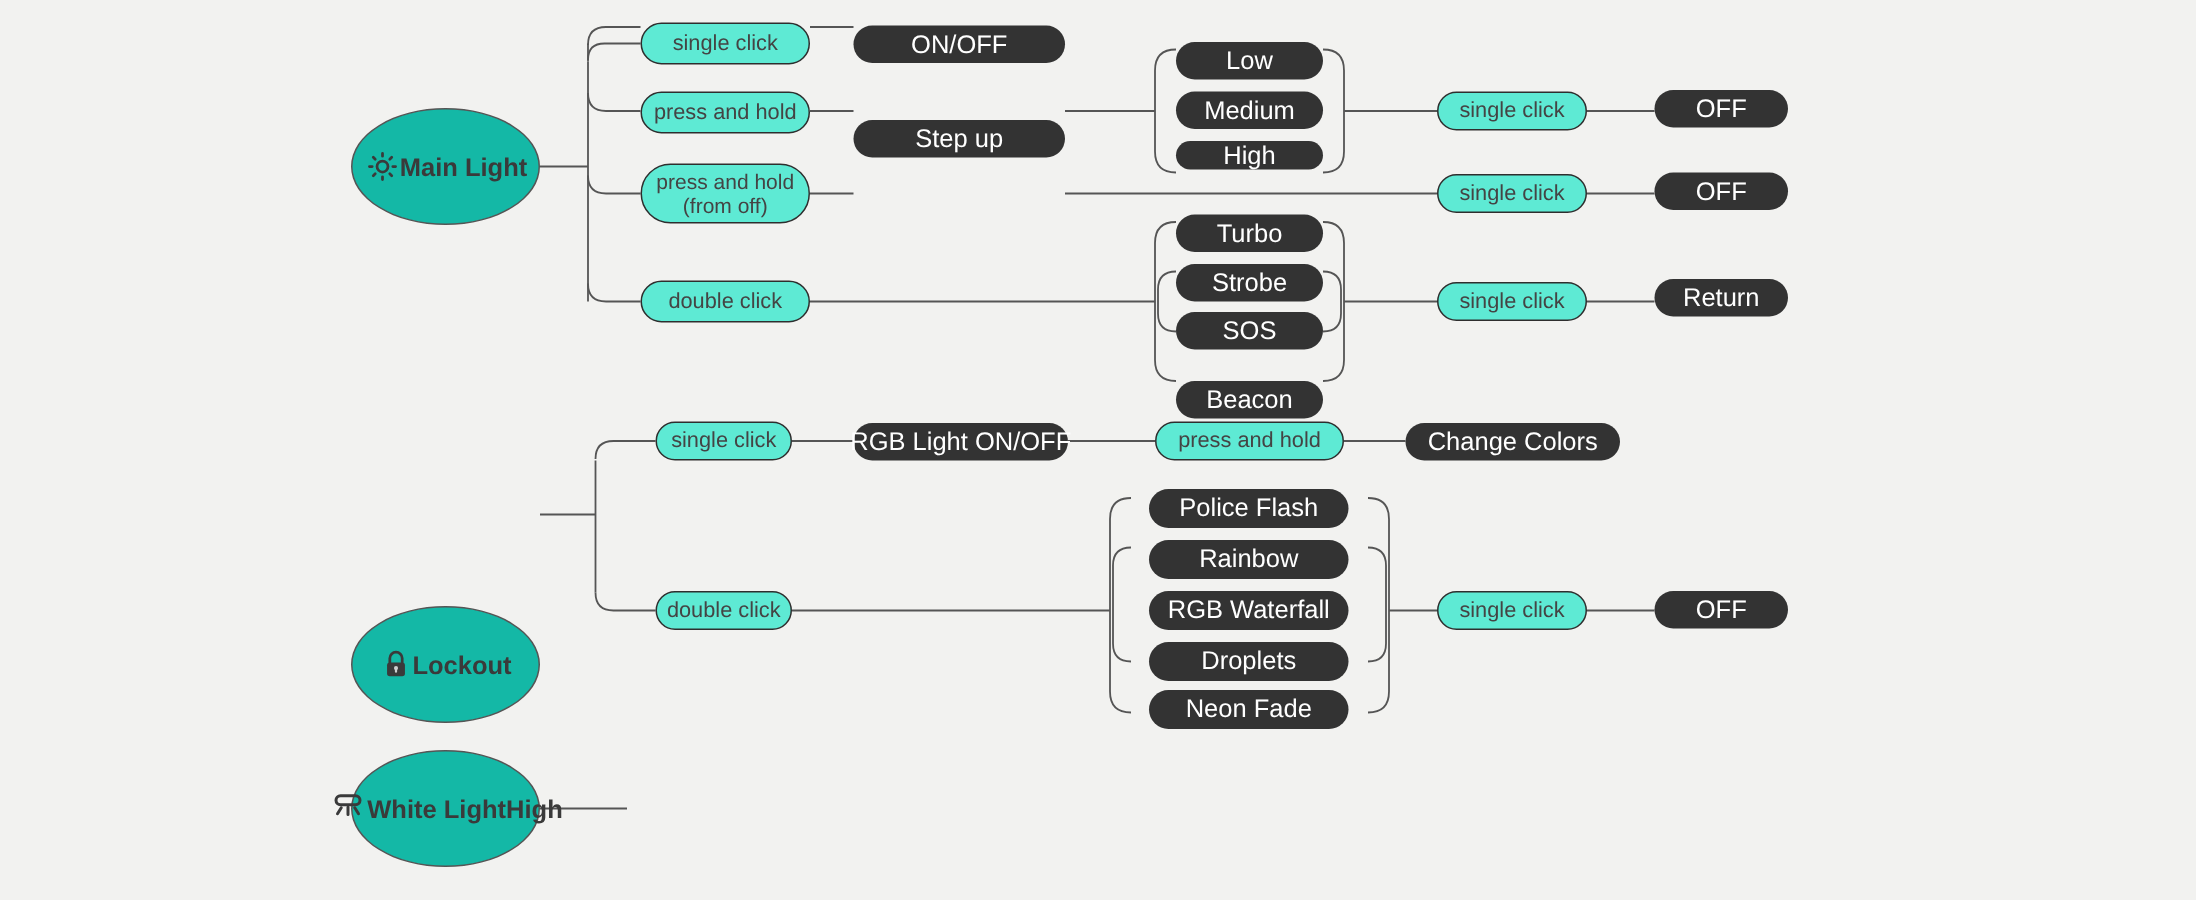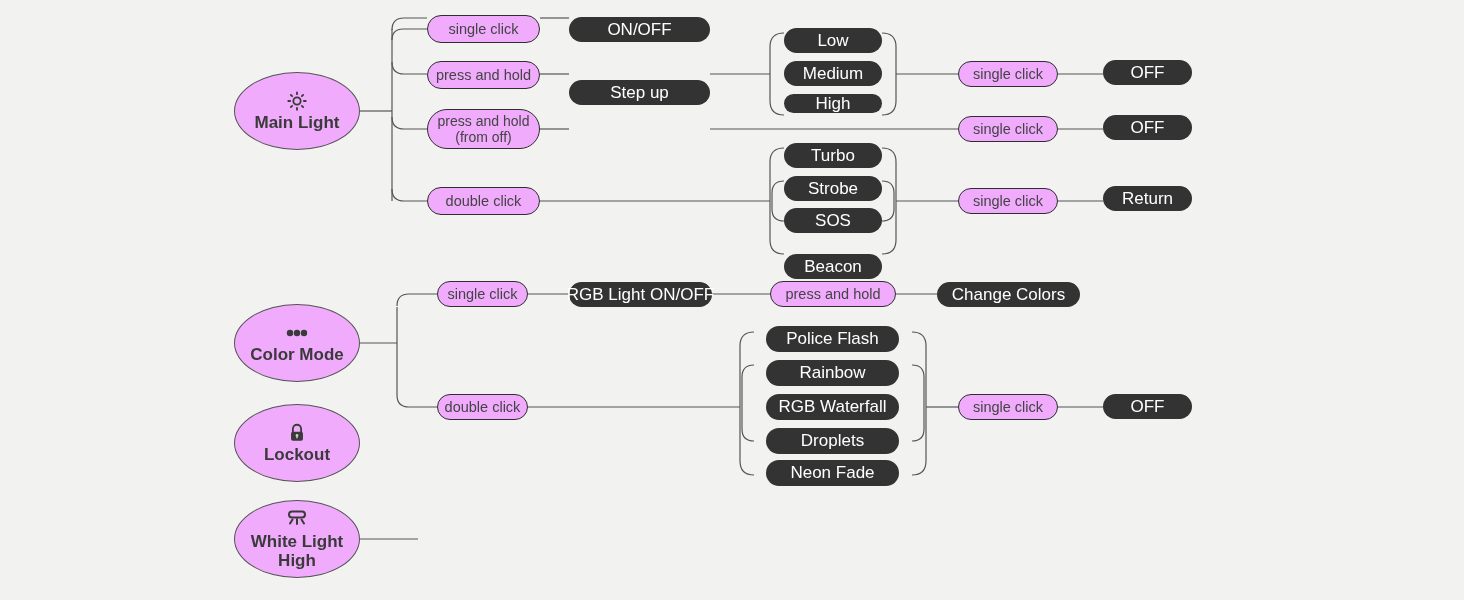--- a/index.html
+++ b/index.html
@@ -31,23 +31,23 @@
     box-sizing: border-box;
     display: flex;
     align-items: center;
     justify-content: center;
     text-align: center;
     white-space: nowrap;
   }
   
   .ellipse {
     border-radius: 50%;
-    background: #f0abfc;
+    background: #14b8a6;
     border: 1.3px solid #555555;
-    flex-direction: column;
+    flex-direction: row;
     color: #3a3a3a;
     font-weight: bold;
     font-size: 17px;
     line-height: 19px;
     z-index: 3;
   }
   .ellipse .ico {
     display: block;
     height: 22px;
     margin-bottom: 1px;
@@ -61,21 +61,21 @@
   
   .pill-dark {
     background: #333333;
     color: #ffffff;
     border-radius: 999px;
     font-size: 17px;
     z-index: 3;
   }
   
   .pill-light {
-    background: #f0abfc;
+    background: #5eead4;
     color: #444444;
     border: 1.2px solid #2e2e2e;
     border-radius: 999px;
     font-size: 14.5px;
     line-height: 16px;
     z-index: 3;
   }
   .pill-light.two-line {
     flex-direction: column;
     font-size: 14px;
@@ -159,30 +159,20 @@
   <div class="node ellipse" style="left:234px; top:72px; width:126px; height:78px;">
     <span class="ico">
       <svg width="24" height="22" viewBox="0 0 24 24" fill="none" stroke="#3a3a3a" stroke-width="2" stroke-linecap="round">
         <circle cx="12" cy="12" r="4"></circle>
         <path d="M12 2.5v2M12 19.5v2M2.5 12h2M19.5 12h2M5.3 5.3l1.4 1.4M17.3 17.3l1.4 1.4M18.7 5.3l-1.4 1.4M6.7 17.3l-1.4 1.4"></path>
       </svg>
     </span>
     <span class="lbl">Main Light</span>
   </div>
 
-  <div class="node ellipse" style="left:234px; top:304px; width:126px; height:78px;">
-    <span class="ico">
-      <svg width="26" height="22" viewBox="0 0 26 22" fill="#3a3a3a">
-        <circle cx="6" cy="11" r="3.2"></circle>
-        <circle cx="13" cy="11" r="3.2"></circle>
-        <circle cx="20" cy="11" r="3.2"></circle>
-      </svg>
-    </span>
-    <span class="lbl">Color Mode</span>
-  </div>
 
   <div class="node ellipse" style="left:234px; top:404px; width:126px; height:78px;">
     <span class="ico">
       <svg width="22" height="22" viewBox="0 0 24 24" fill="none" stroke="#3a3a3a" stroke-width="2">
         <path d="M7.5 10.5V7.5a4.5 4.5 0 0 1 9 0v3" stroke-linecap="round"></path>
         <rect x="5.5" y="10.5" width="13" height="10" rx="2" fill="#3a3a3a" stroke="none"></rect>
         <circle cx="12" cy="14.6" r="1.5" fill="#cfcfcf" stroke="none"></circle>
         <rect x="11.2" y="14.6" width="1.6" height="3.4" rx="0.8" fill="#cfcfcf" stroke="none"></rect>
       </svg>
     </span>

